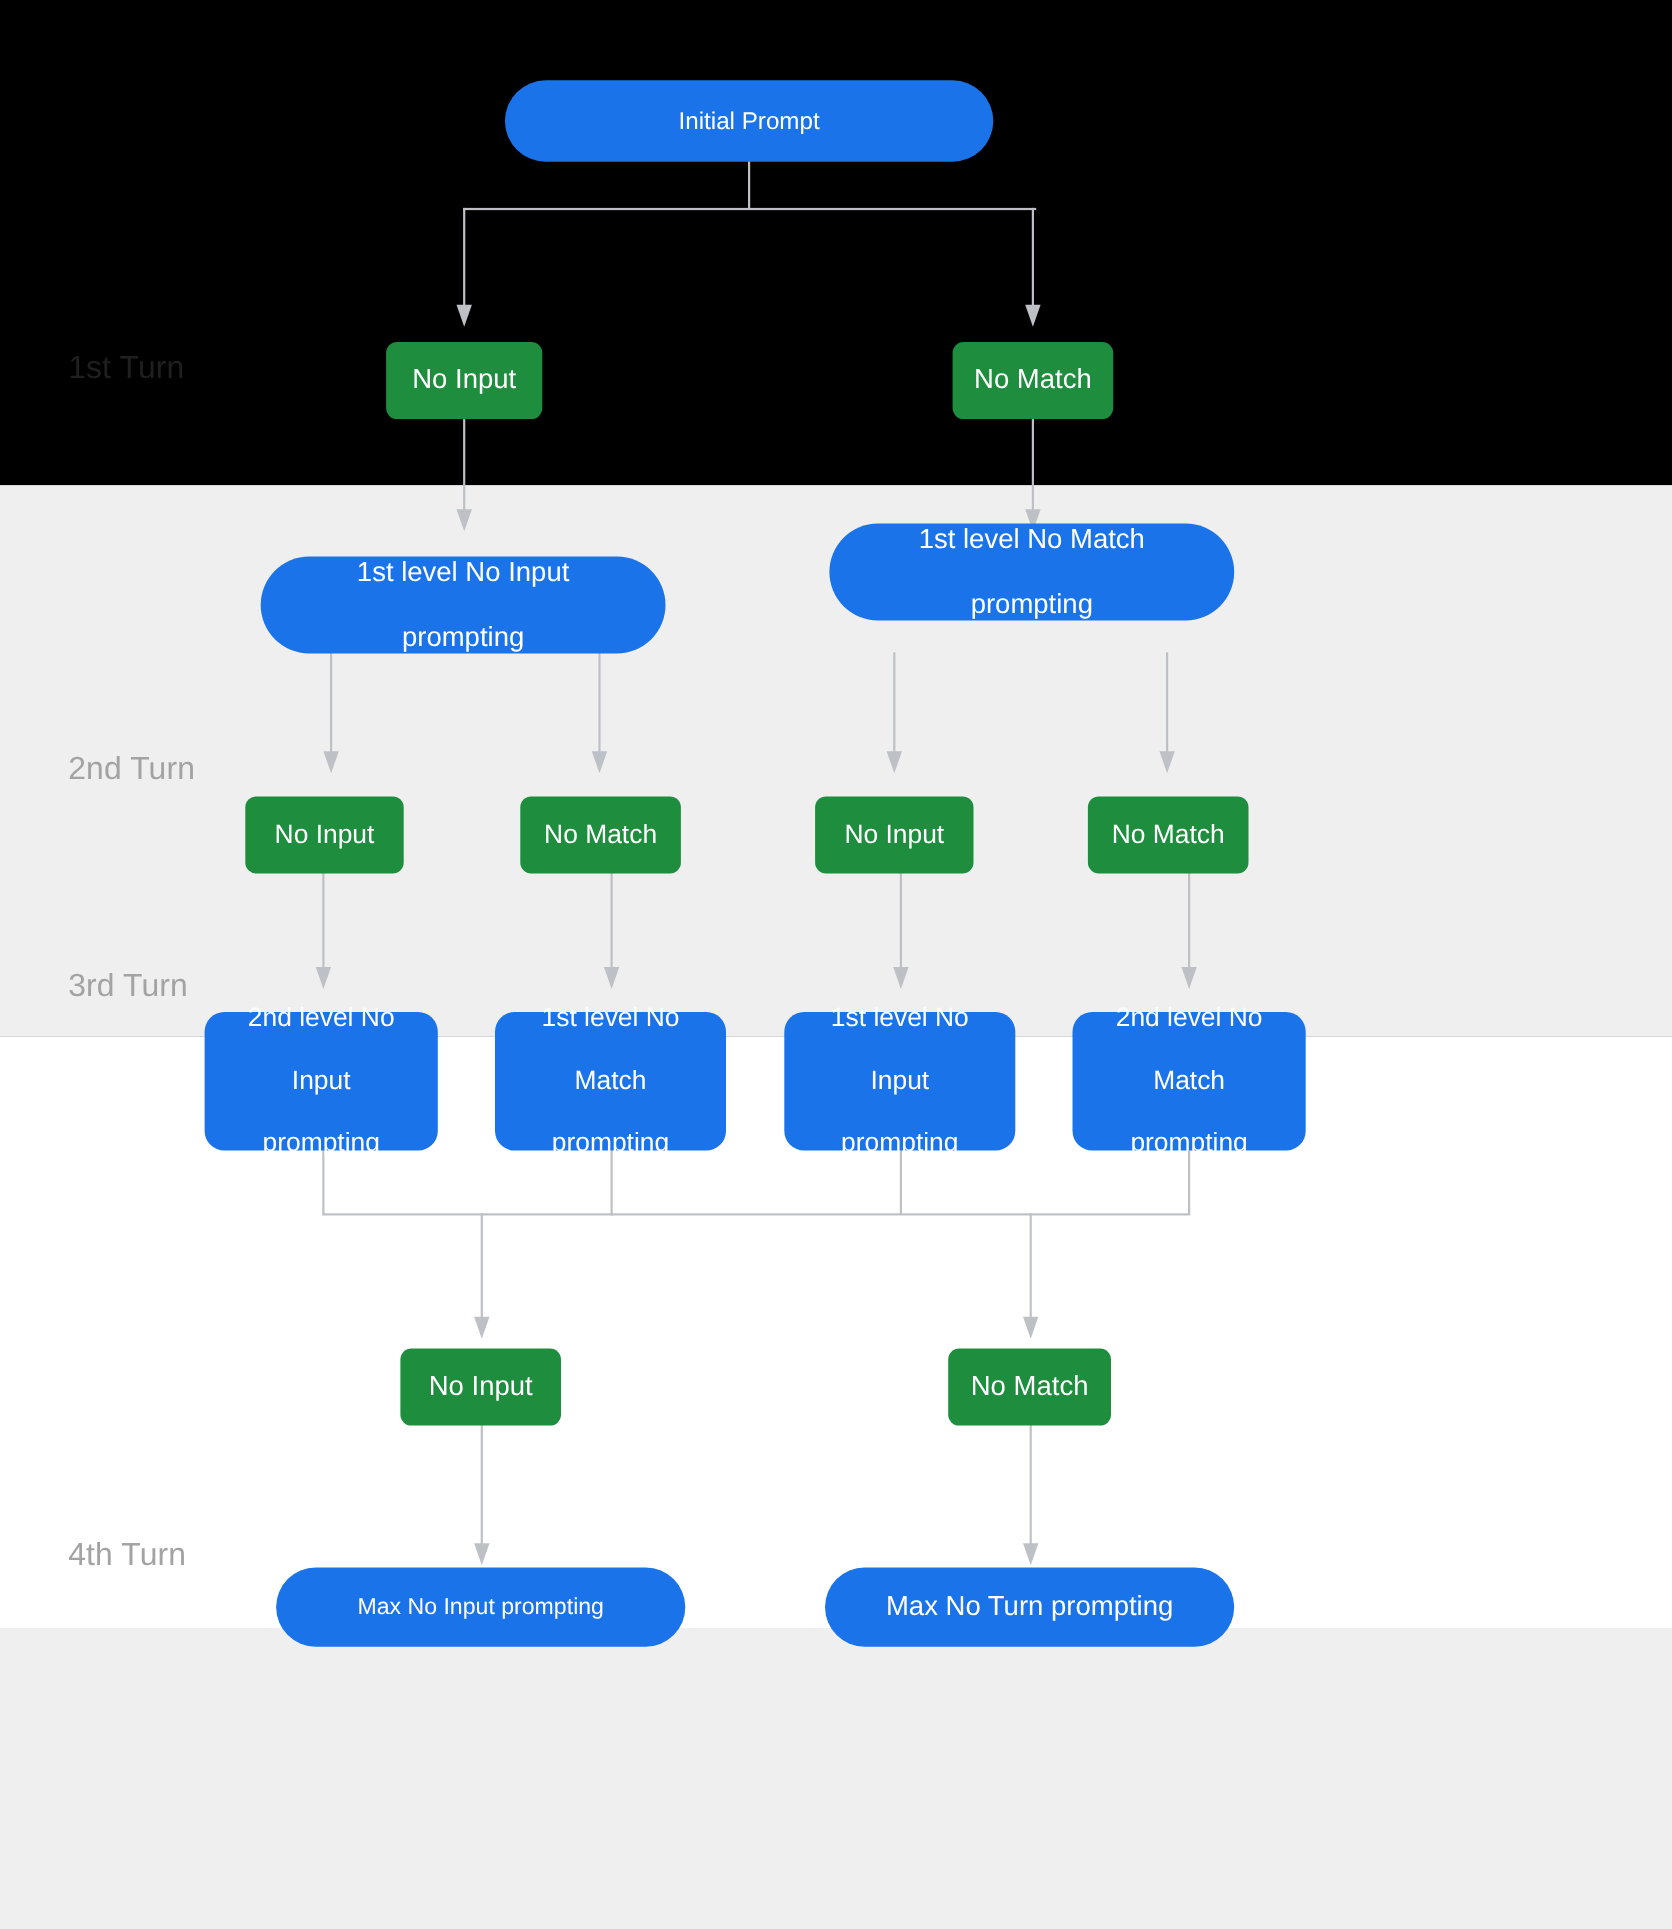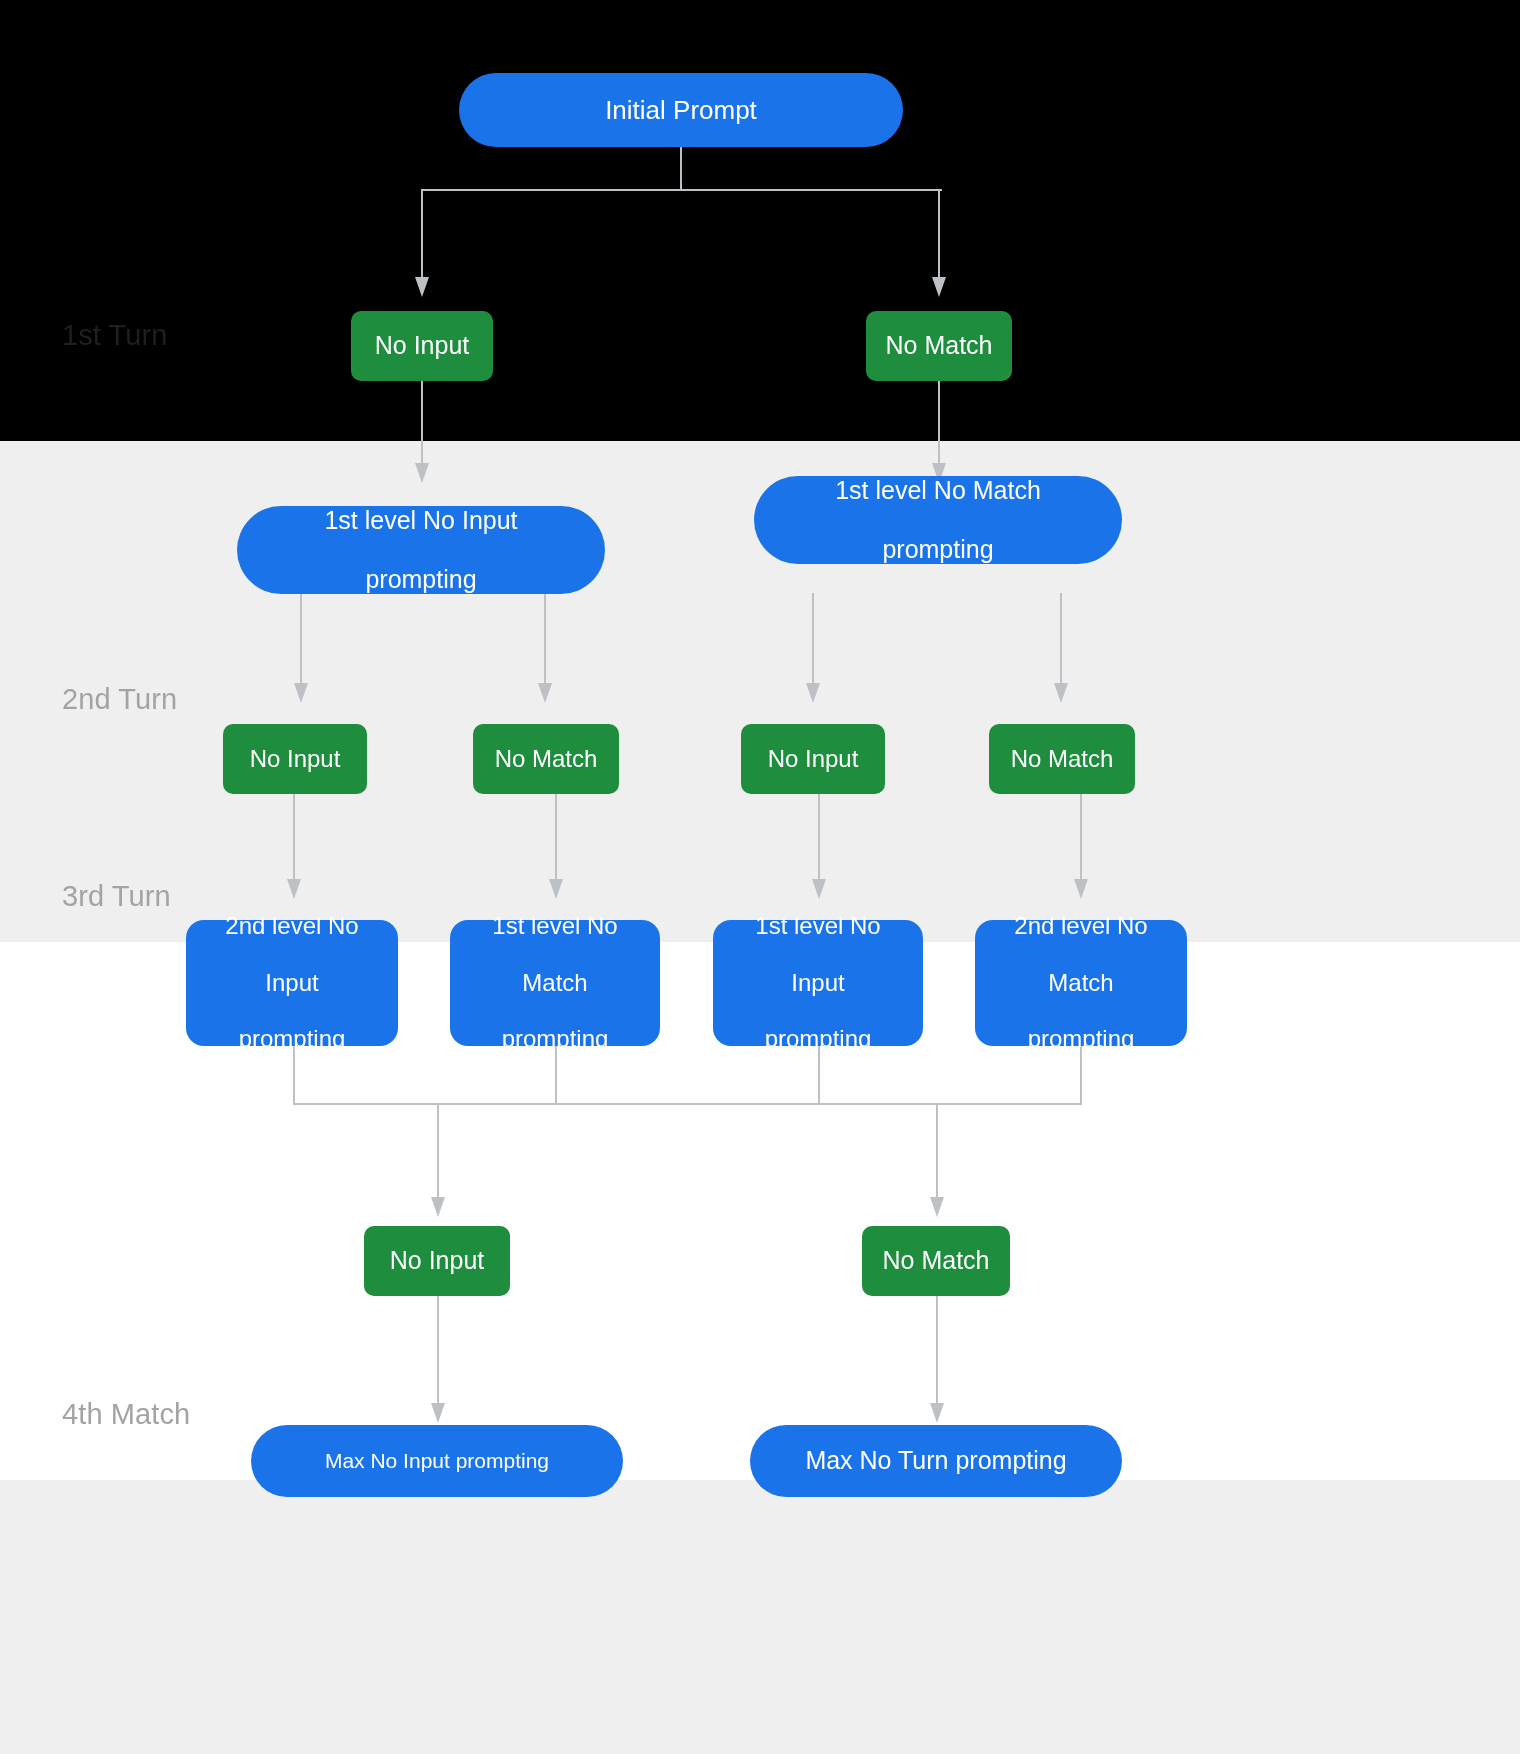--- a/index.html
+++ b/index.html
@@ -132,23 +132,23 @@
   <div class="arrowhead" style="left:930px;top:1197px;"></div>
 
   <div class="vline" style="left:437px;top:1295px;height:110px;"></div>
   <div class="arrowhead" style="left:431px;top:1403px;"></div>
   <div class="vline" style="left:936px;top:1295px;height:110px;"></div>
   <div class="arrowhead" style="left:930px;top:1403px;"></div>
 
   <div class="turn-label on-dark" style="left:62px;top:303px;">1st Turn</div>
   <div class="turn-label" style="left:62px;top:683px;">2nd Turn</div>
   <div class="turn-label" style="left:62px;top:880px;">3rd Turn</div>
-  <div class="turn-label" style="left:62px;top:1398px;">4th Match</div>
-
-  <div class="node node-blue pill" style="left:459px;top:73px;width:444px;height:74px;font-size:26px;">
+  <div class="turn-label" style="left:62px;top:1398px;">4th Turn</div>
+
+  <div class="node node-blue pill" style="left:459px;top:73px;width:444px;height:74px;font-size:22px;">
     <span>Initial Prompt</span>
   </div>
 
   <div class="node node-green soft" style="left:351px;top:311px;width:142px;height:70px;font-size:25px;">
     <span>No Input</span>
   </div>
   <div class="node node-green soft" style="left:866px;top:311px;width:146px;height:70px;font-size:25px;">
     <span>No Match</span>
   </div>
 

